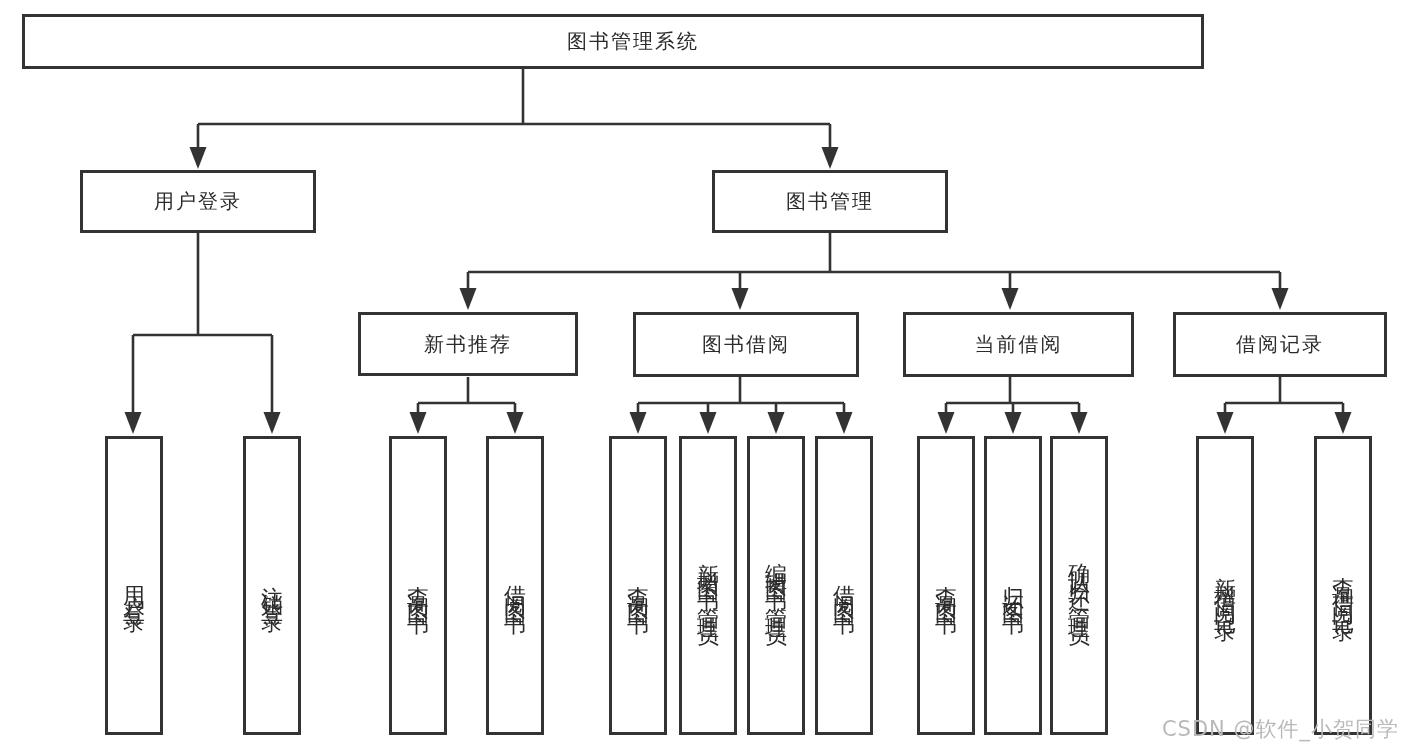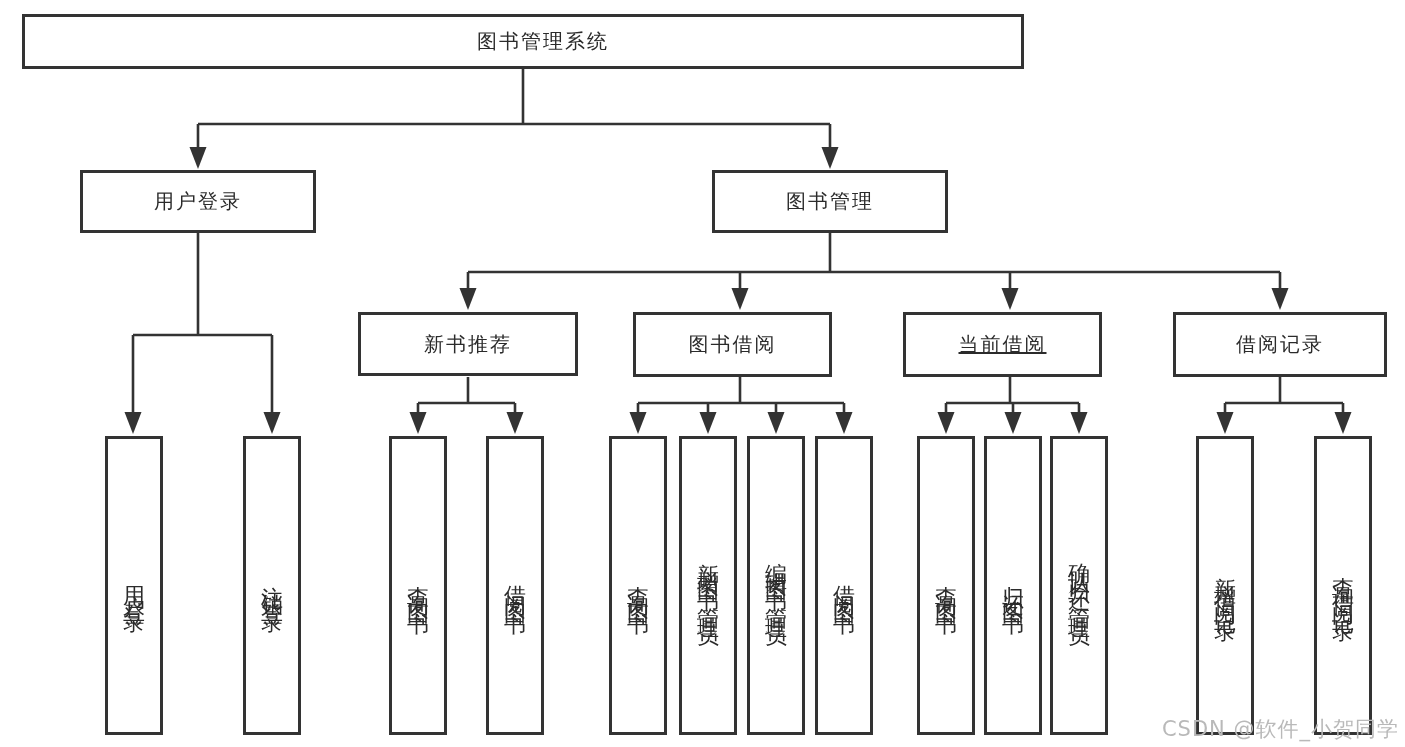--- a/index.html
+++ b/index.html
@@ -111,38 +111,38 @@
       <polygon points="1070.5,412 1087.5,412 1079,434"></polygon>
     </g>
 
     <g>
       <path d="M1280 377 V403 M1225 403 H1343 M1225 403 V413 M1343 403 V413"></path>
       <polygon points="1216.5,412 1233.5,412 1225,434"></polygon>
       <polygon points="1334.5,412 1351.5,412 1343,434"></polygon>
     </g>
   </svg>
 
-  <div class="box" style="left:22px; top:14px; width:1002px; height:55px;padding-left:40px;">
+  <div class="box" style="left:22px; top:14px; width:1182px; height:55px;padding-left:40px;">
     <span>图书管理系统</span>
   </div>
 
   <div class="box" style="left:80px; top:170px; width:236px; height:63px;">
     <span>用户登录</span>
   </div>
   <div class="box" style="left:712px; top:170px; width:236px; height:63px;">
     <span>图书管理</span>
   </div>
 
   <div class="box" style="left:358px; top:312px; width:220px; height:64px;">
     <span>新书推荐</span>
   </div>
-  <div class="box" style="left:633px; top:312px; width:199px; height:65px;">
+  <div class="box" style="left:633px; top:312px; width:226px; height:65px;">
     <span>图书借阅</span>
   </div>
-  <div class="box" style="left:903px; top:312px; width:199px; height:65px;text-decoration:underline;">
+  <div class="box" style="left:903px; top:312px; width:231px; height:65px;">
     <span>当前借阅</span>
   </div>
   <div class="box" style="left:1173px; top:312px; width:214px; height:65px;">
     <span>借阅记录</span>
   </div>
 
   <div class="vbox" style="left:105px;">
     <span class="vtext">用户登录</span>
   </div>
   <div class="vbox" style="left:243px;">

